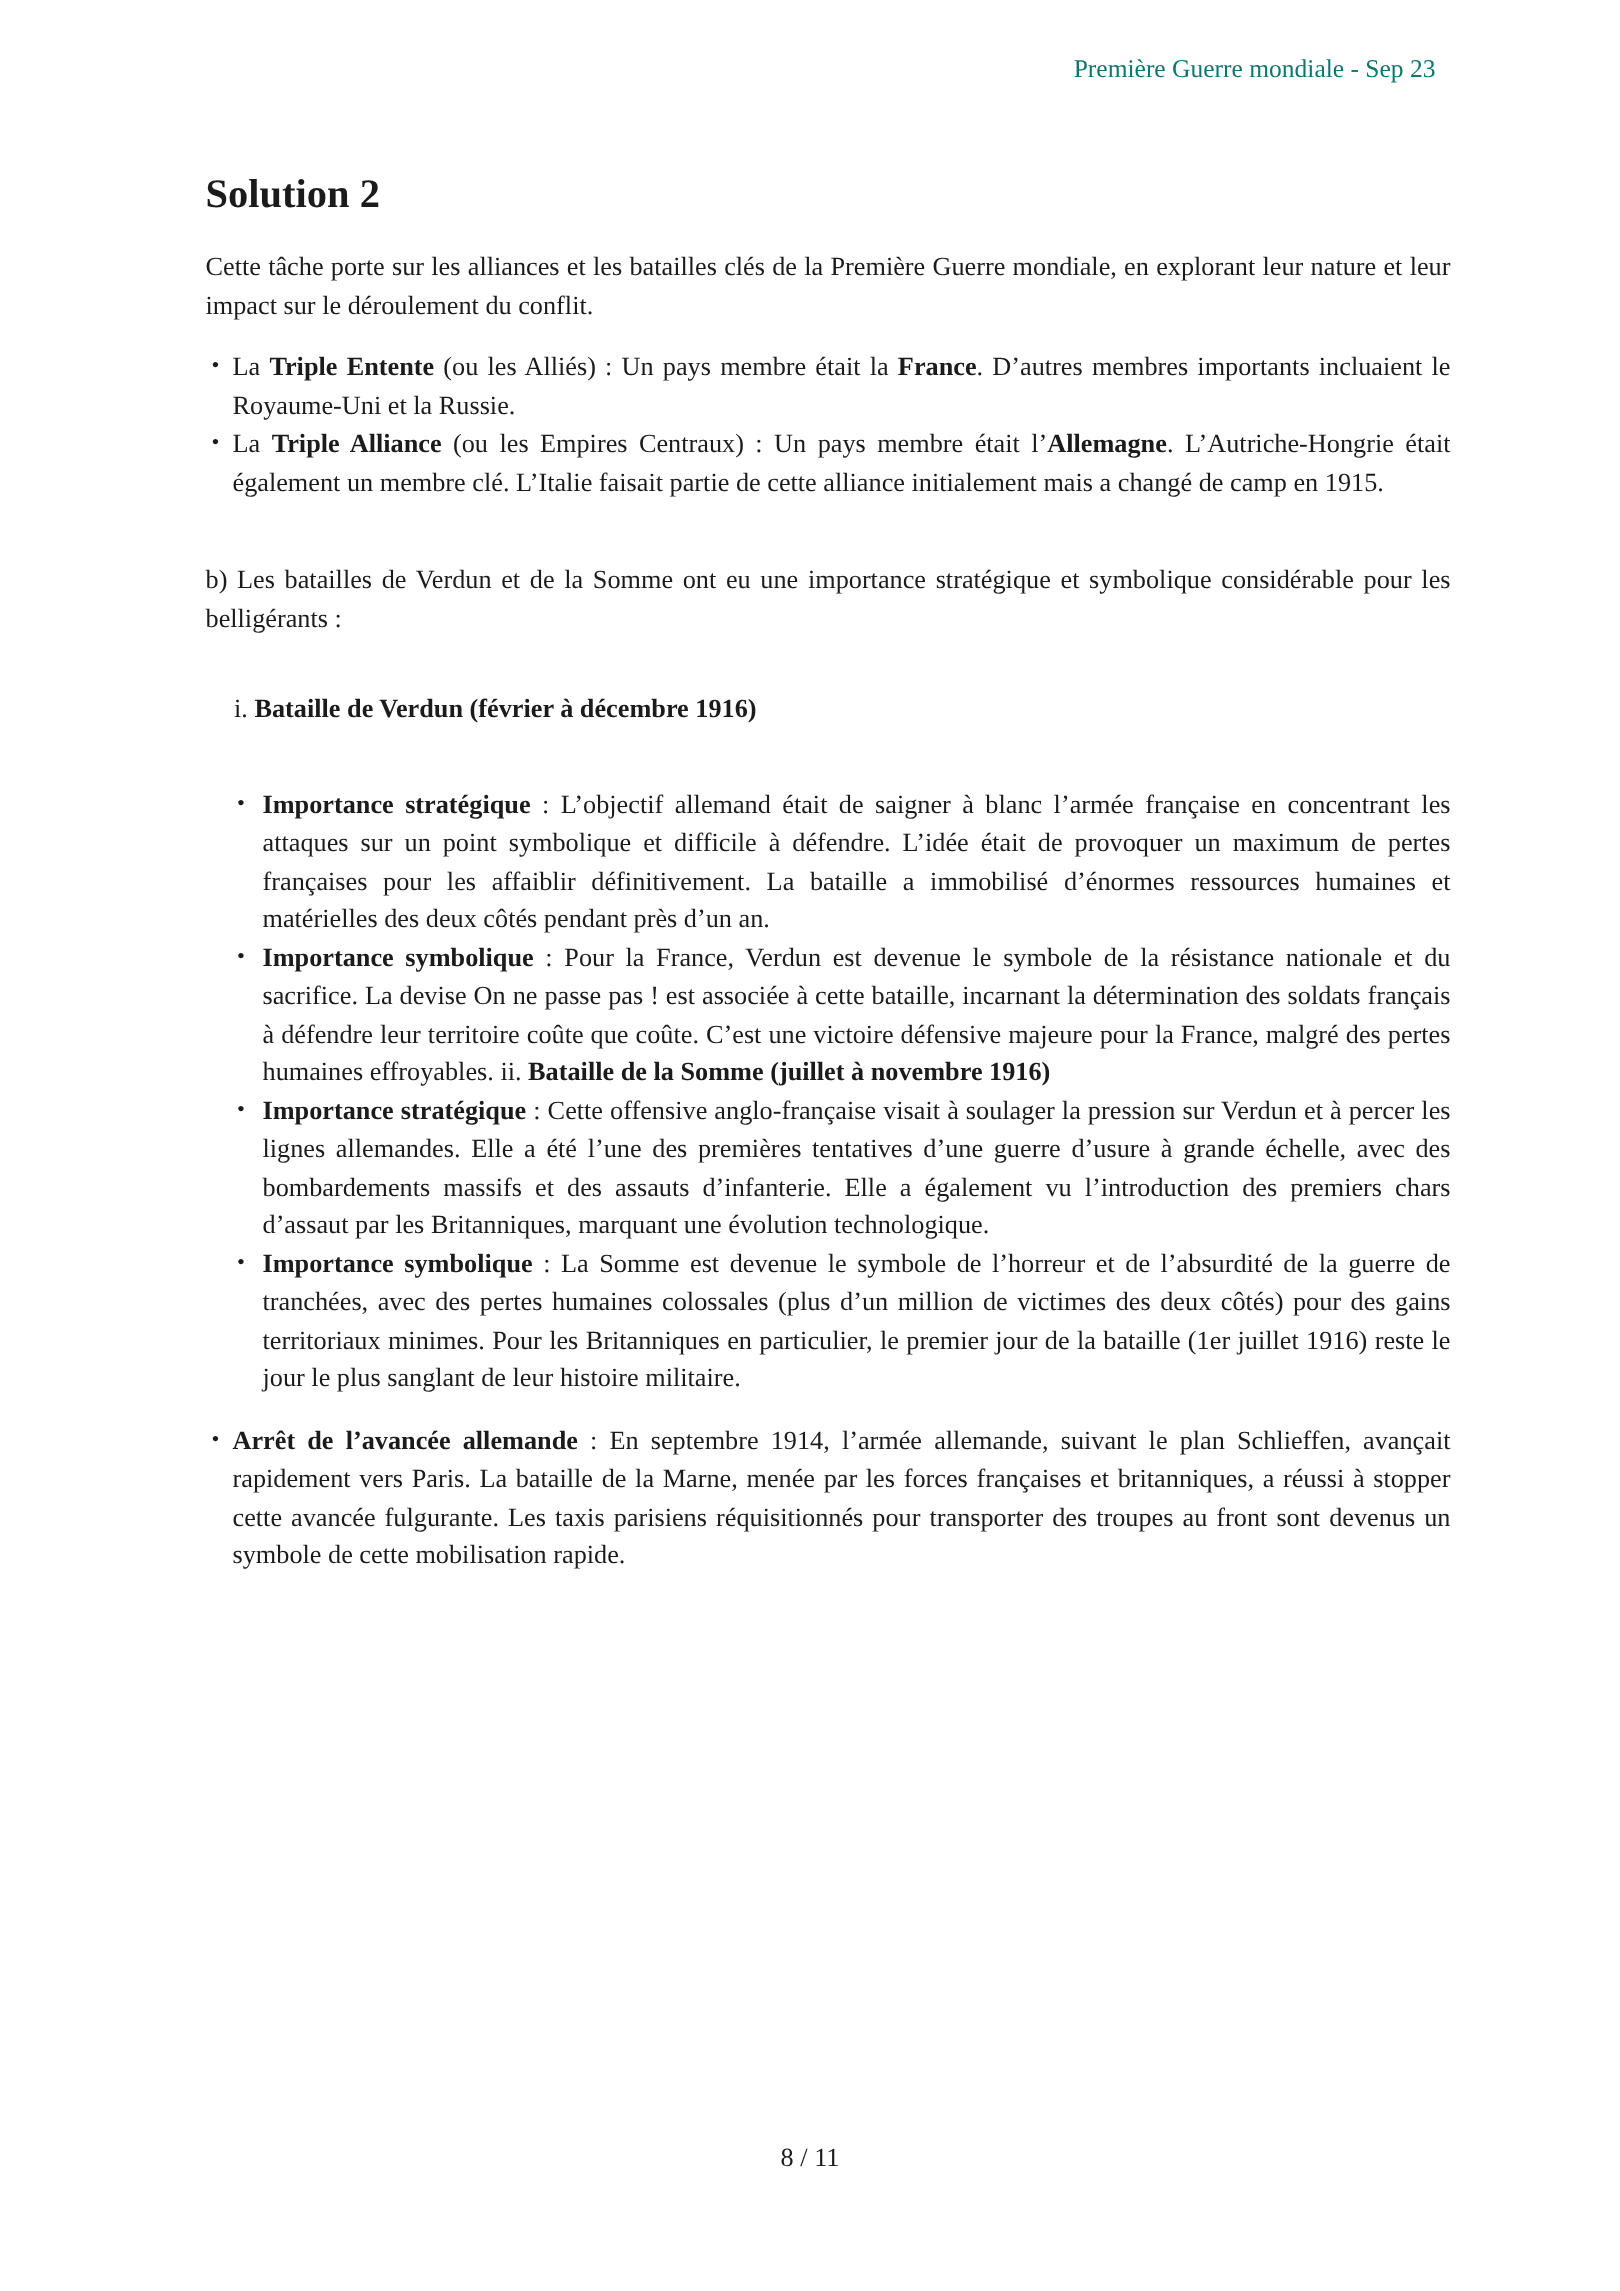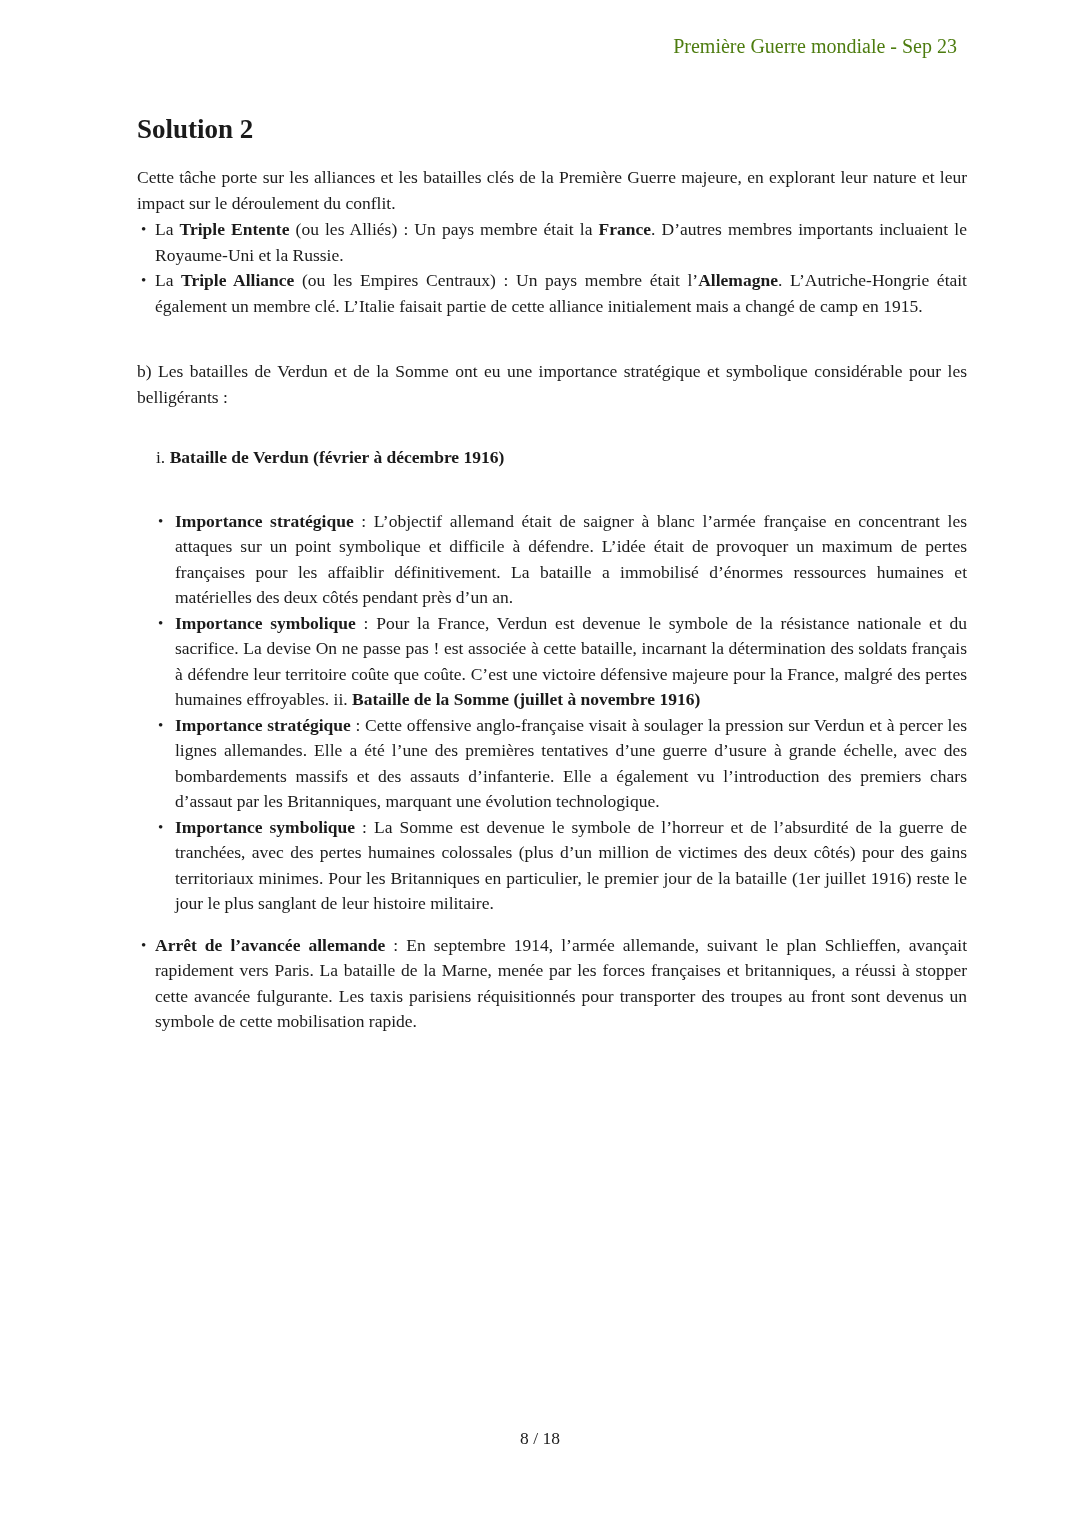--- a/index.html
+++ b/index.html
@@ -13,23 +13,23 @@
     height: 1527px;
     background: #ffffff;
     font-family: "Liberation Serif", "DejaVu Serif", serif;
     color: #1b1b1b;
     overflow: hidden;
   }
   .running-head {
     position: absolute;
     top: 36px;
     right: 123px;
-    font-size: 20px;
+    font-size: 17px;
     line-height: 20px;
-    color: #4d7c0f;
+    color: #0f766e;
   }
   .content {
     position: absolute;
     left: 137px;
     top: 0;
     width: 830px;
     font-size: 17.5px;
     line-height: 25.5px;
     text-align: justify;
   }
@@ -41,21 +41,21 @@
     text-align: left;
   }
   .para { margin: 0; }
   .intro { margin-top: 19px; }
   .lead-a { margin-top: 17px; }
   .list {
     list-style: none;
     margin: 0;
     padding: 0;
   }
-  .list-a { margin-top: 1px; }
+  .list-a { margin-top: 16px; }
   .list li {
     position: relative;
     margin: 0;
   }
   .l1 > li { padding-left: 18px; }
   .l1 > li::before {
     content: "\2022";
     position: absolute;
     left: 4px;
     top: 0;
@@ -92,21 +92,21 @@
 <body>
 
 <div class="page">
 
   <div class="running-head">Première Guerre mondiale - Sep 23</div>
 
   <main class="content">
 
     <h1 class="title">Solution 2</h1>
 
-    <p class="para intro">Cette tâche porte sur les alliances et les batailles clés de la Première Guerre majeure, en explorant leur nature et leur impact sur le déroulement du conflit.</p>
+    <p class="para intro">Cette tâche porte sur les alliances et les batailles clés de la Première Guerre mondiale, en explorant leur nature et leur impact sur le déroulement du conflit.</p>
 
 
     <ul class="list list-a l1">
       <li><span>La </span><span class="b">Triple Entente</span><span> (ou les Alliés) : Un pays membre était la </span><span class="b">France</span><span>. D’autres membres importants incluaient le Royaume-Uni et la Russie.</span></li>
       <li><span>La </span><span class="b">Triple Alliance</span><span> (ou les Empires Centraux) : Un pays membre était l’</span><span class="b">Allemagne</span><span>. L’Autriche-Hongrie était également un membre clé. L’Italie faisait partie de cette alliance initialement mais a changé de camp en 1915.</span></li>
     </ul>
 
     <p class="para lead-b">b) Les batailles de Verdun et de la Somme ont eu une importance stratégique et symbolique considérable pour les belligérants :</p>
 
     <p class="subheading"><span>i. </span><span class="b">Bataille de Verdun (février à décembre 1916)</span></p>
@@ -118,15 +118,15 @@
       <li><span class="b">Importance symbolique</span><span> : La Somme est devenue le symbole de l’horreur et de l’absurdité de la guerre de tranchées, avec des pertes humaines colossales (plus d’un million de victimes des deux côtés) pour des gains territoriaux minimes. Pour les Britanniques en particulier, le premier jour de la bataille (1er juillet 1916) reste le jour le plus sanglant de leur histoire militaire.</span></li>
     </ul>
 
 
     <ul class="list list-c l1">
       <li><span class="b">Arrêt de l’avancée allemande</span><span> : En septembre 1914, l’armée allemande, suivant le plan Schlieffen, avançait rapidement vers Paris. La bataille de la Marne, menée par les forces françaises et britanniques, a réussi à stopper cette avancée fulgurante. Les taxis parisiens réquisitionnés pour transporter des troupes au front sont devenus un symbole de cette mobilisation rapide.</span></li>
     </ul>
 
   </main>
 
-  <div class="footer">8 / 18</div>
+  <div class="footer">8 / 11</div>
 
 </div>
 
 </body></html>

